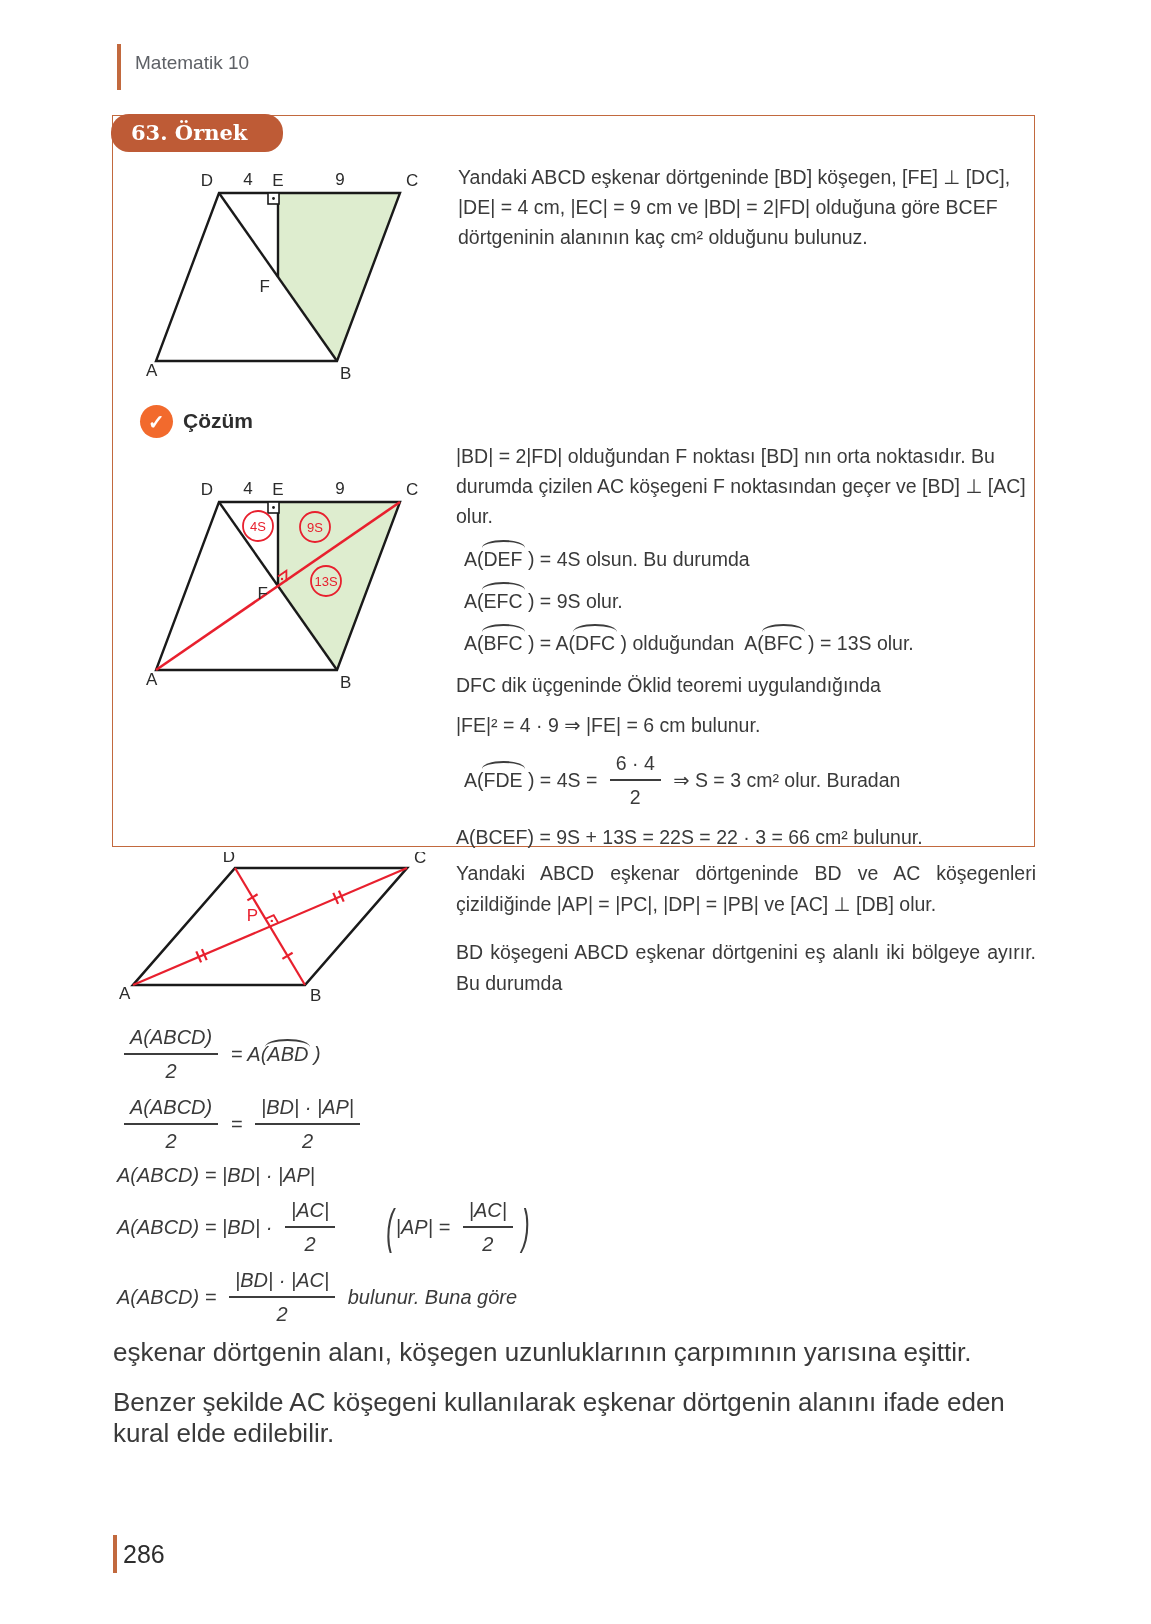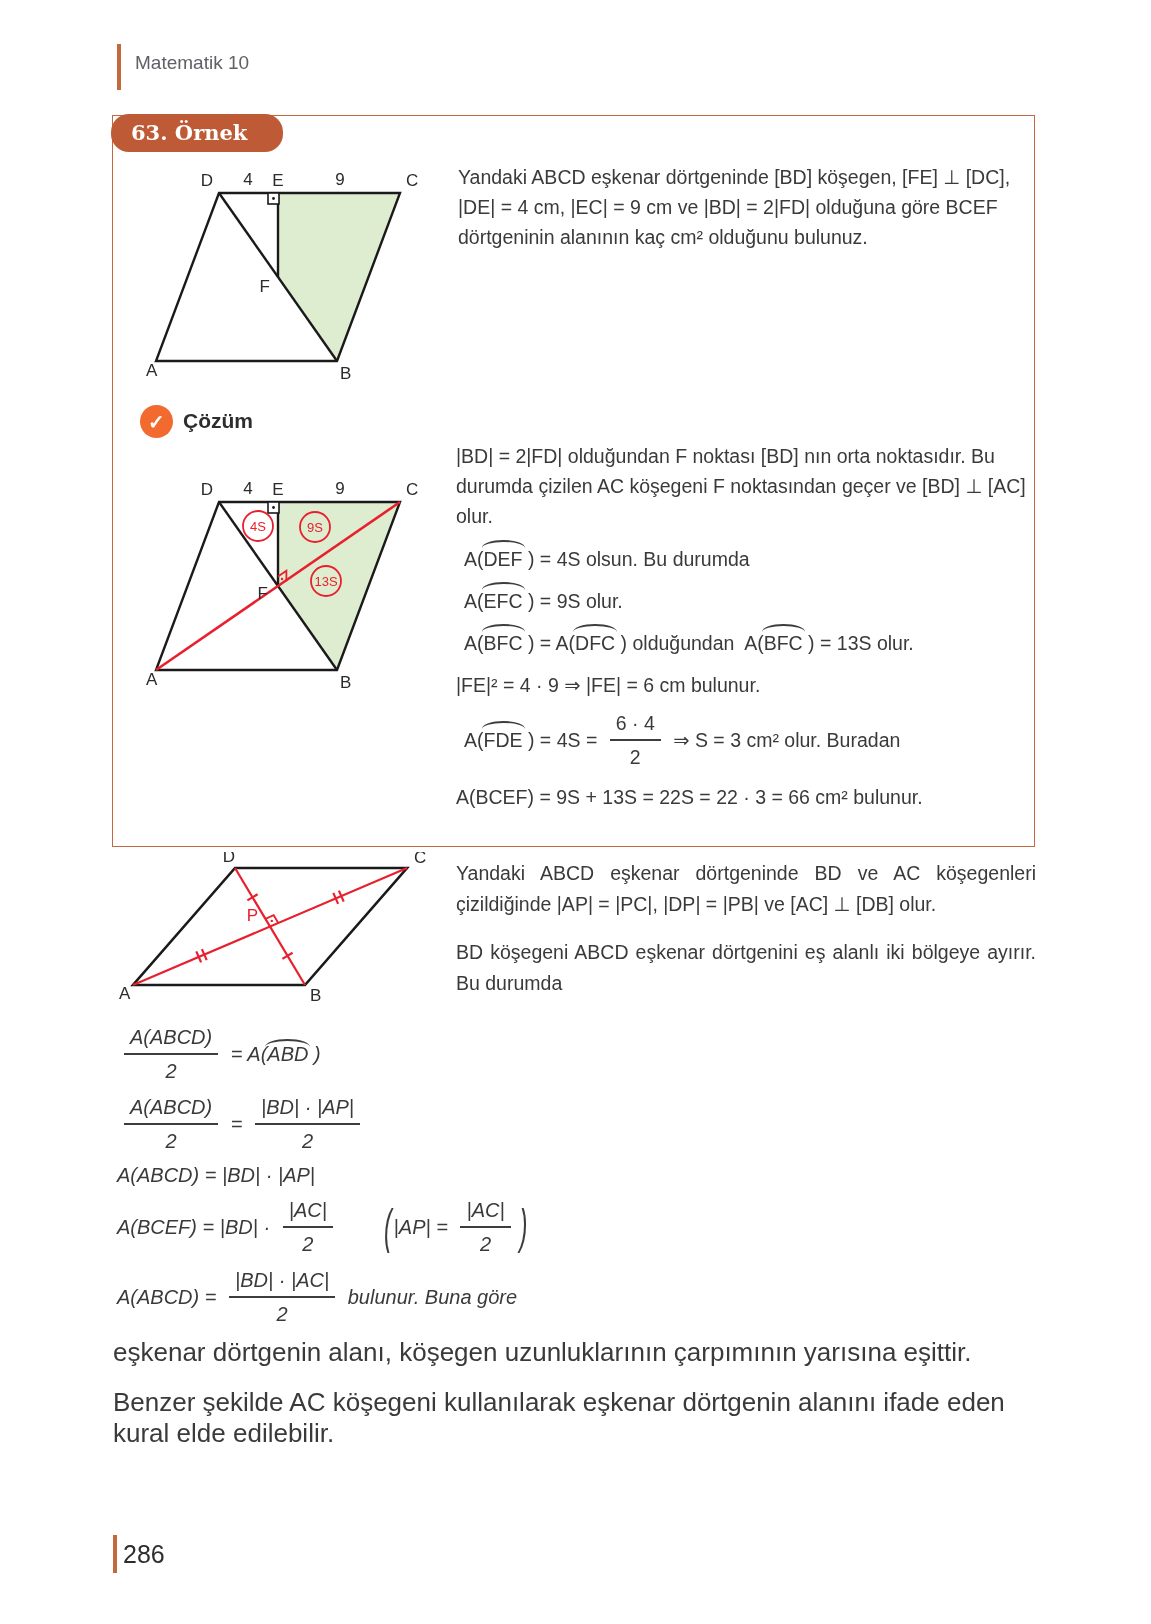--- a/index.html
+++ b/index.html
@@ -131,20 +131,21 @@
     <text x="28" y="230">A</text>
     <text x="222" y="233">B</text>
     <text x="150" y="144" text-anchor="end">F</text>
   </svg>
 
   <div class="abs solution">
     <p>|BD| = 2|FD| olduğundan F noktası [BD] nın orta noktasıdır. Bu durumda çizilen AC köşegeni F noktasından geçer ve [BD] ⊥ [AC] olur.</p>
     <div class="mline"><span>A(</span><span class="hat">DEF</span><span> ) = 4S olsun. Bu durumda</span></div>
     <div class="mline"><span>A(</span><span class="hat">EFC</span><span> ) = 9S olur.</span></div>
     <div class="mline"><span>A(</span><span class="hat">BFC</span><span> ) = A(</span><span class="hat">DFC</span><span> ) olduğundan  A(</span><span class="hat">BFC</span><span> ) = 13S olur.</span></div>
+    <div class="plainline">DFC dik üçgeninde Öklid teoremi uygulandığında</div>
     <div class="plainline">|FE|² = 4 · 9 ⇒ |FE| = 6 cm bulunur.</div>
     <div class="mline"><span>A(</span><span class="hat">FDE</span><span> ) = 4S = </span><span class="frac"><span class="num">6 · 4</span><span class="den">2</span></span><span> ⇒ S = 3 cm² olur. Buradan</span></div>
     <div class="plainline">A(BCEF) = 9S + 13S = 22S = 22 · 3 = 66 cm² bulunur.</div>
   </div>
 
   <svg class="abs" style="left:95px;top:852px;" width="345" height="158" viewBox="0 0 345 158">
     <g stroke="#1a1a1a" stroke-width="2.6" fill="none">
       <polygon points="140,16 312,16 210,133 38,133"></polygon>
     </g>
     <g stroke="#E8202E" stroke-width="2.2" fill="none">
@@ -177,21 +178,21 @@
     <div class="frow">
       <span class="frac"><span class="num">A(ABCD)</span><span class="den">2</span></span><span> = A(</span><span class="hat">ABD</span><span> )</span>
     </div>
     <div class="frow">
       <span class="frac"><span class="num">A(ABCD)</span><span class="den">2</span></span><span> = </span><span class="frac"><span class="num">|BD| · |AP|</span><span class="den">2</span></span>
     </div>
     <div class="frow">
       <span>A(ABCD) = |BD| · |AP|</span>
     </div>
     <div class="frow">
-      <span>A(BCEF) = |BD| · </span><span class="frac"><span class="num">|AC|</span><span class="den">2</span></span><span class="fgap"></span><span class="paren">(</span><span>|AP| = </span><span class="frac"><span class="num">|AC|</span><span class="den">2</span></span><span class="paren">)</span>
+      <span>A(ABCD) = |BD| · </span><span class="frac"><span class="num">|AC|</span><span class="den">2</span></span><span class="fgap"></span><span class="paren">(</span><span>|AP| = </span><span class="frac"><span class="num">|AC|</span><span class="den">2</span></span><span class="paren">)</span>
     </div>
     <div class="frow">
       <span>A(ABCD) = </span><span class="frac"><span class="num">|BD| · |AC|</span><span class="den">2</span></span><span> bulunur. Buna göre</span>
     </div>
     <p class="bottom-par">eşkenar dörtgenin alanı, köşegen uzunluklarının çarpımının yarısına eşittir.</p>
     <p class="bottom-par">Benzer şekilde AC köşegeni kullanılarak eşkenar dörtgenin alanını ifade eden kural elde edilebilir.</p>
   </div>
 
   <div class="abs pn-bar"></div>
   <div class="abs page-number">286</div>

